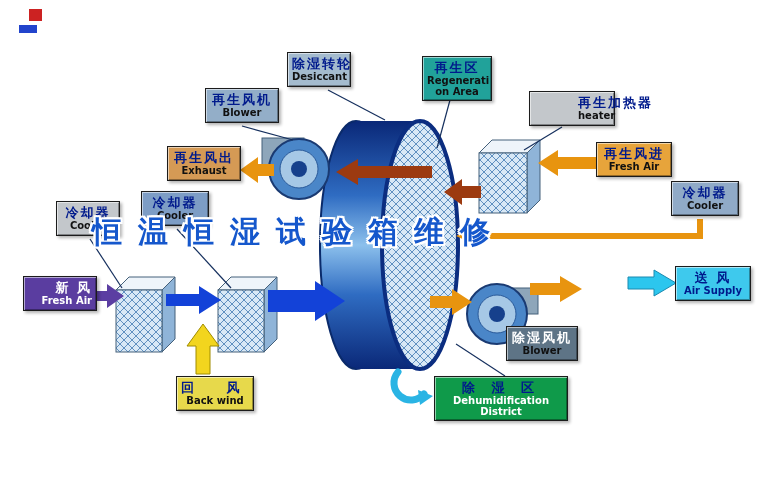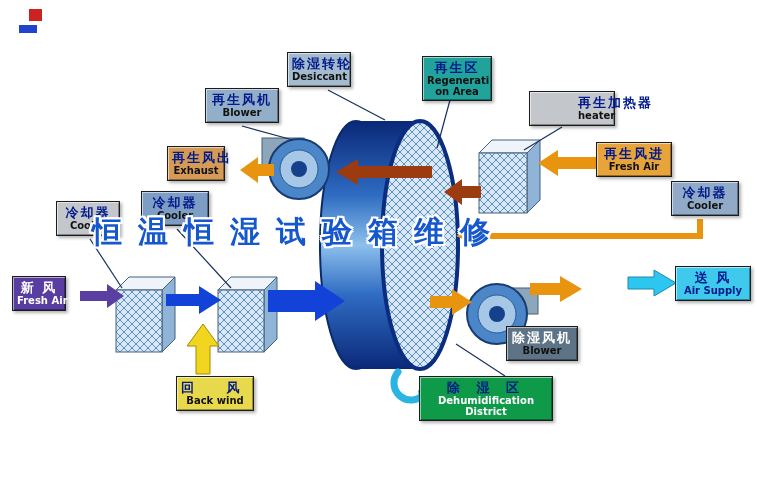--- a/index.html
+++ b/index.html
@@ -135,21 +135,21 @@
     <div class="zh">再生区</div>
     <div class="en sm">Regenerati</div>
     <div class="en sm">on Area</div>
   </div>
 
   <div class="lbl" style="left:529px;top:91px;width:86px;background:#c3c7cb;padding-left:48px;">
     <div class="zh">再生加热器</div>
     <div class="en">heater</div>
   </div>
 
-  <div class="lbl" style="left:167px;top:146px;width:58px;background:#d59a55;">
+  <div class="lbl" style="left:167px;top:146px;width:74px;background:#d59a55;">
     <div class="zh">再生风出</div>
     <div class="en">Exhaust</div>
   </div>
 
   <div class="lbl" style="left:596px;top:142px;width:76px;background:#e7a43b;">
     <div class="zh">再生风进</div>
     <div class="en">Fresh Air</div>
   </div>
 
   <div class="lbl" style="left:56px;top:201px;width:64px;background:#c3c7cb;">
@@ -160,41 +160,41 @@
   <div class="lbl" style="left:141px;top:191px;width:68px;background:#7d9dc5;">
     <div class="zh">冷却器</div>
     <div class="en">Cooler</div>
   </div>
 
   <div class="lbl" style="left:671px;top:181px;width:68px;background:#90aac7;">
     <div class="zh">冷却器</div>
     <div class="en">Cooler</div>
   </div>
 
-  <div class="lbl lt" style="left:12px;top:276px;width:54px;background:#5a3da0;">
+  <div class="lbl lt" style="left:23px;top:276px;width:74px;background:#5a3da0;text-align:right;">
     <div class="zh">新 风</div>
     <div class="en">Fresh Air</div>
   </div>
 
   <div class="lbl nen" style="left:675px;top:266px;width:76px;background:#3ec9ed;">
     <div class="zh">送 风</div>
     <div class="en">Air Supply</div>
   </div>
 
   <div class="lbl wide" style="left:176px;top:376px;width:78px;background:#e7d94b;">
     <div class="zh">回 风</div>
     <div class="en">Back wind</div>
   </div>
 
   <div class="lbl wzh" style="left:506px;top:326px;width:72px;background:#5e7486;">
     <div class="zh">除湿风机</div>
     <div class="en">Blower</div>
   </div>
 
-  <div class="lbl dd" style="left:419px;top:376px;width:134px;background:#0f9a4a;">
+  <div class="lbl dd" style="left:434px;top:376px;width:134px;background:#0f9a4a;">
     <div class="zh">除 湿 区</div>
     <div class="en sm">Dehumidification</div>
     <div class="en sm">District</div>
   </div>
 
   <div class="watermark">恒温恒湿试验箱维修</div>
 
 </div>
 
 </body></html>

